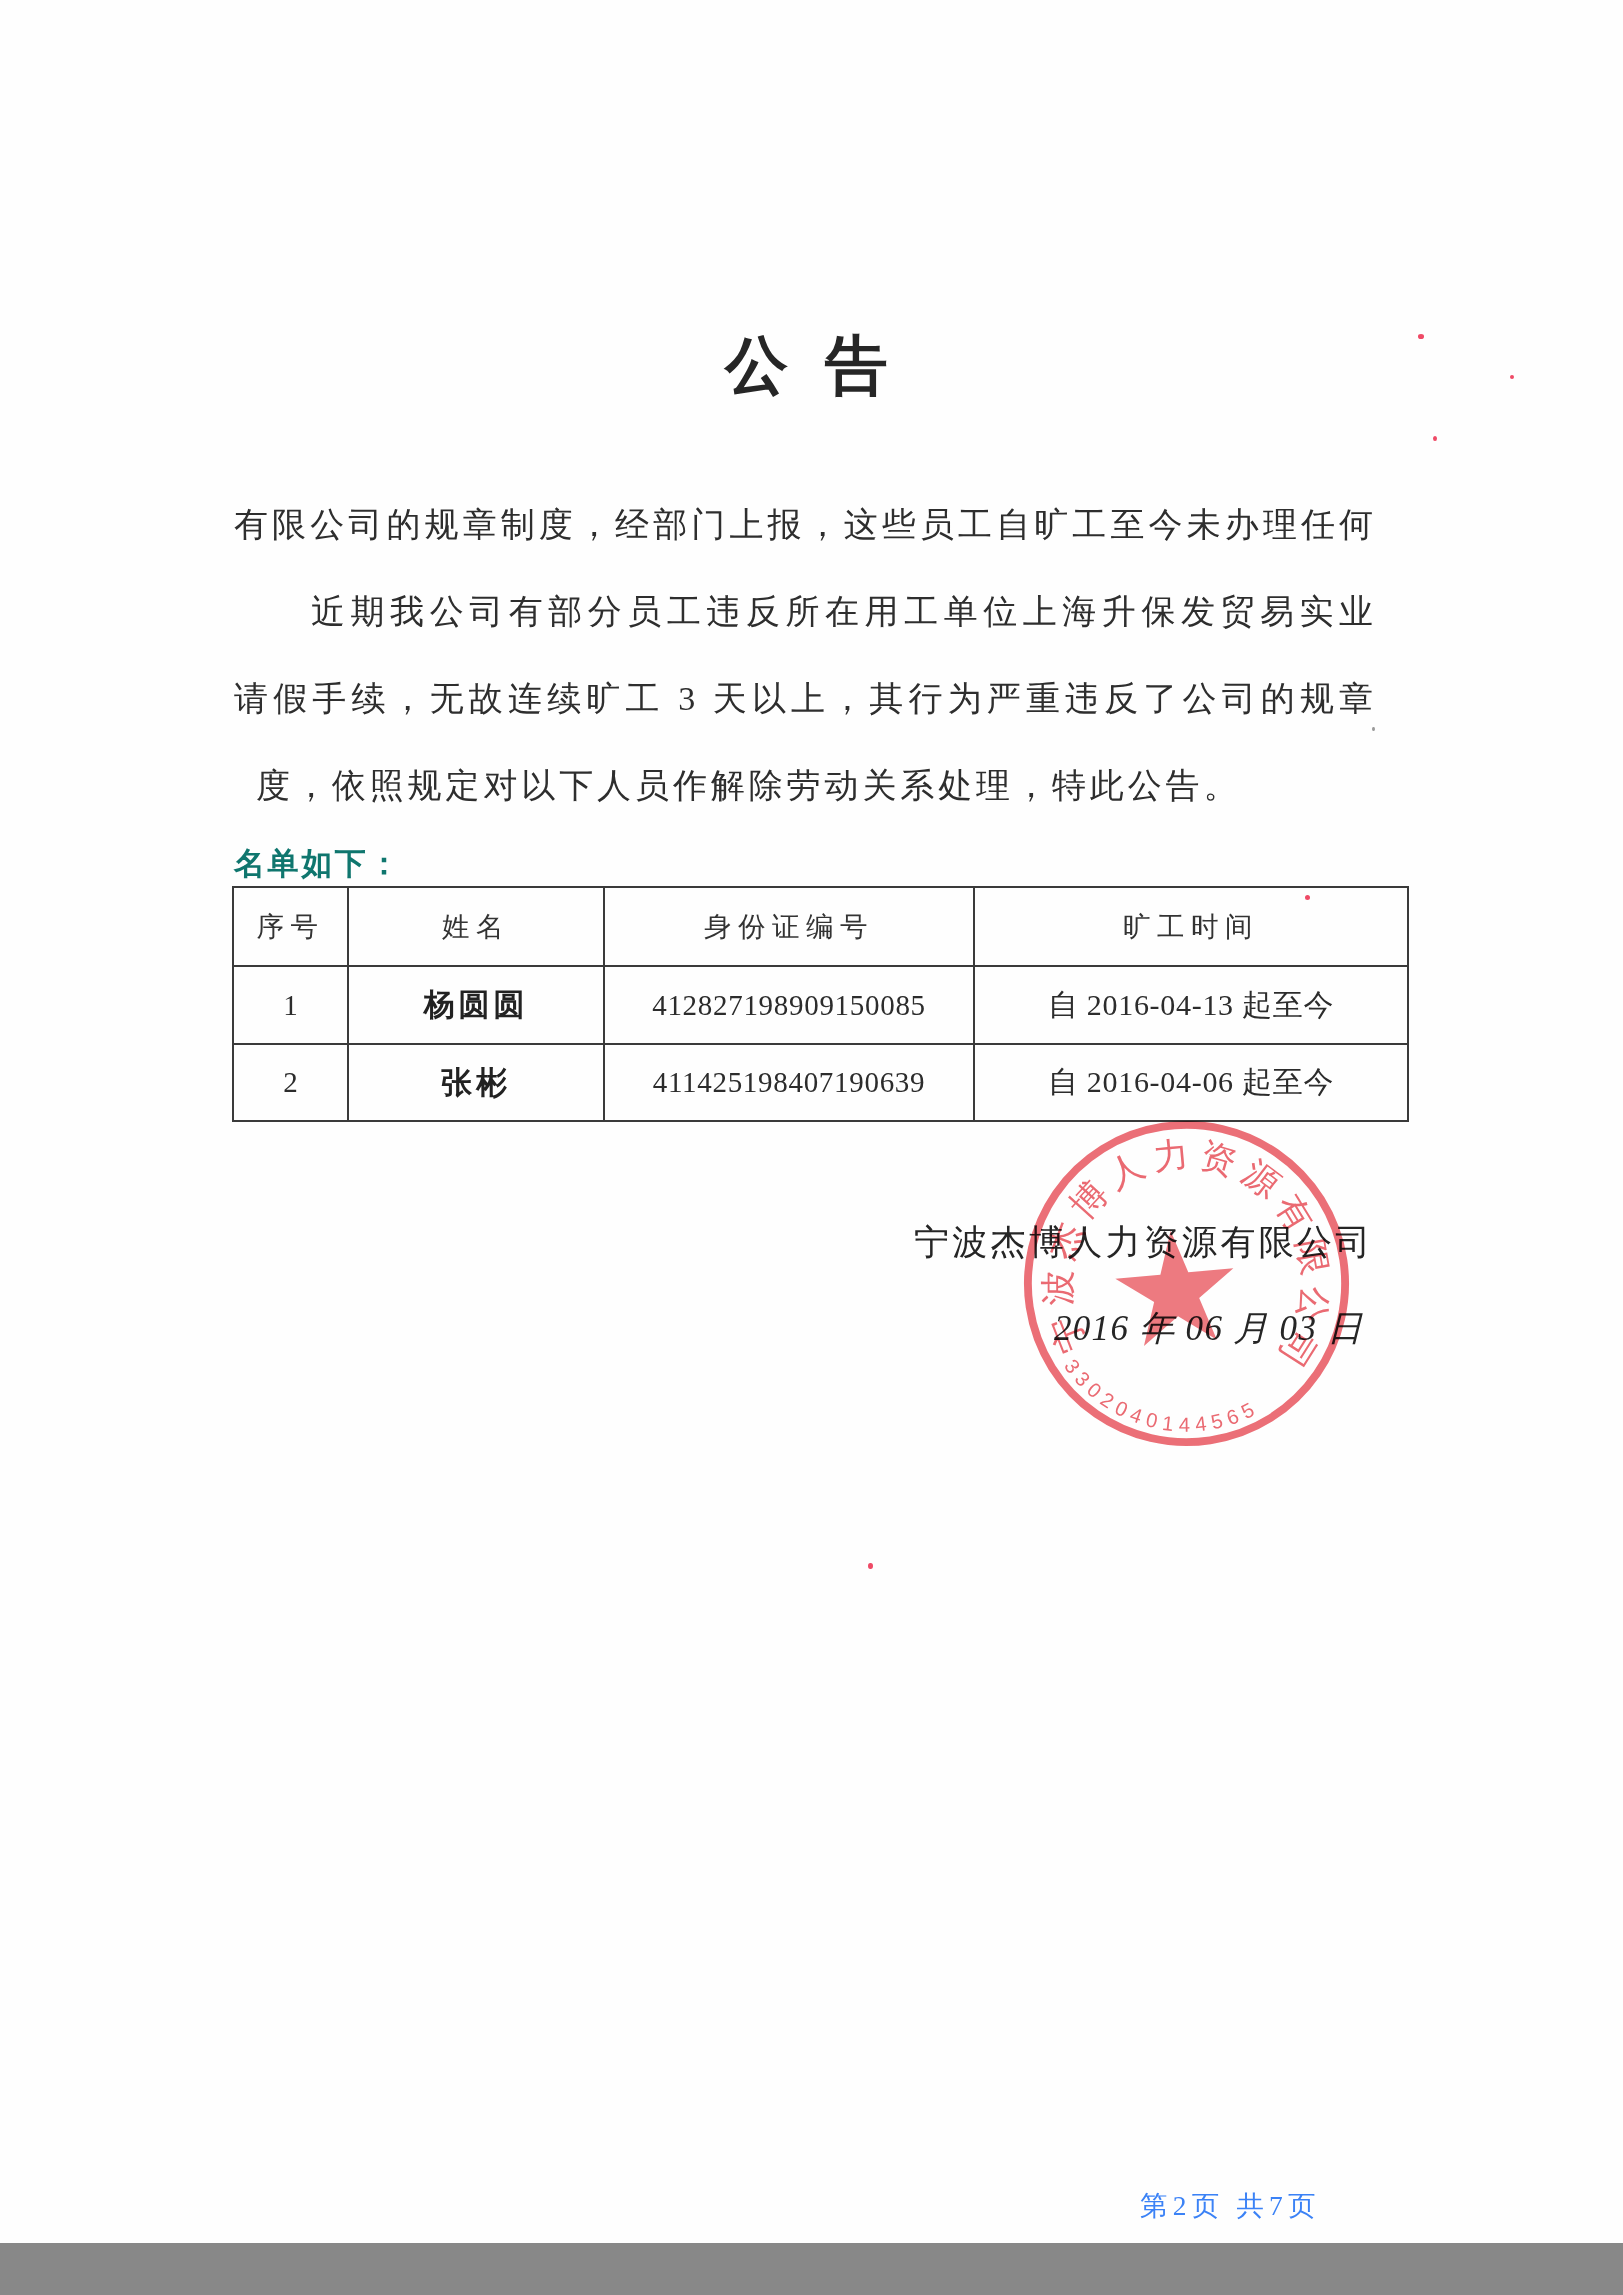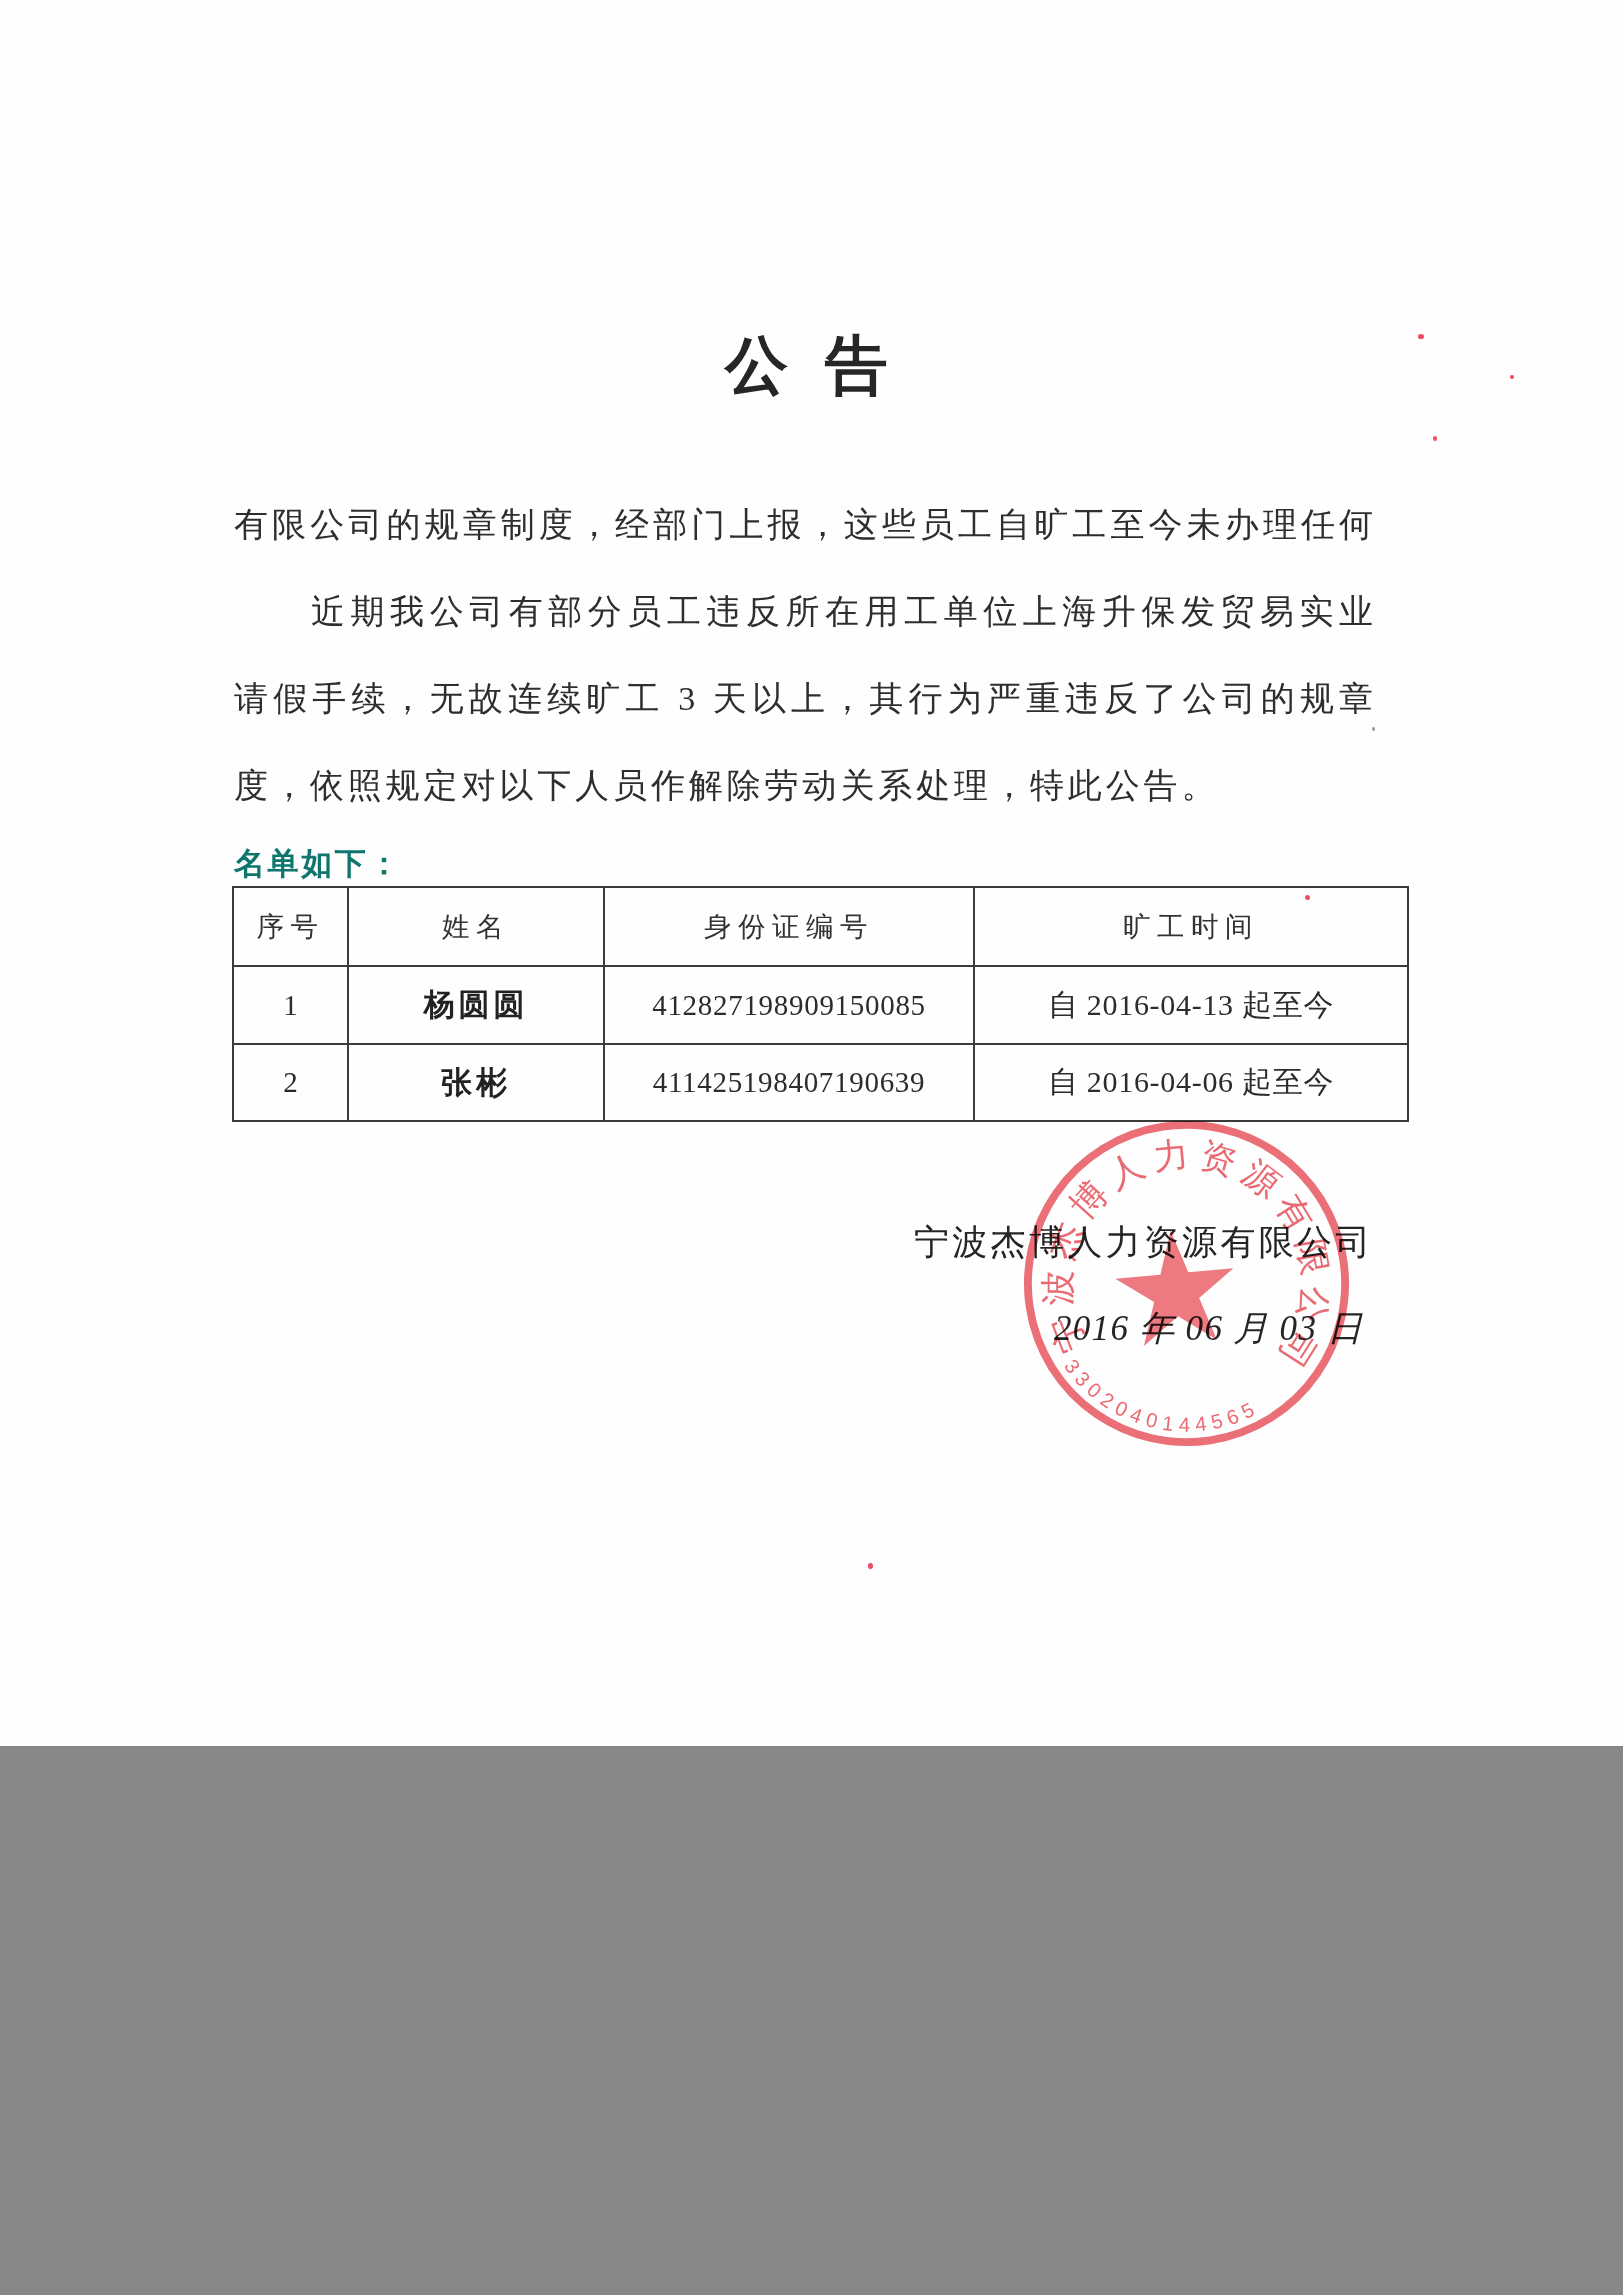--- a/index.html
+++ b/index.html
@@ -1,18 +1,18 @@
 <!DOCTYPE html>
 <html style="font-size:10.5px"><head>
 <meta charset="utf-8">
 <style>
   html,body{margin:0;padding:0;background:#888;}
   .page{
     position:relative;
-    width:1623px;height:1746px;
+    width:1623px;height:2243px;
     background:#fefefe;
     overflow:hidden;
     font-family:"Liberation Serif","DejaVu Serif",serif;
     color:#2e2e2e;
   }
   
   .doc-title{
     position:absolute;left:0;top:323px;width:1623px;
     text-align:center;
     font-size:63px;font-weight:700;
@@ -25,21 +25,21 @@
   }
   .body-line{
     height:87px;line-height:87px;
     font-size:34px;letter-spacing:3.9px;
     text-align:justify;text-align-last:justify;
     text-justify:inter-character;
     white-space:normal;overflow:hidden;
     color:#2e2e2e;
   }
   .body-line.first{ text-indent:77px; }
-  .body-line.last{ text-align:left;text-align-last:left; }
+  .body-line.last{ text-align:left;text-align-last:left;margin-left:22px; }
   
   .list-label{
     position:absolute;left:234px;top:843px;
     font-family:"Liberation Sans","DejaVu Sans",sans-serif;
     font-weight:700;font-size:31px;letter-spacing:2.6px;
     color:#0f766e;
   }
   
   table.roster{
     position:absolute;left:232px;top:886px;

